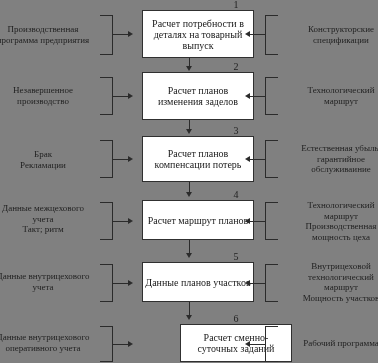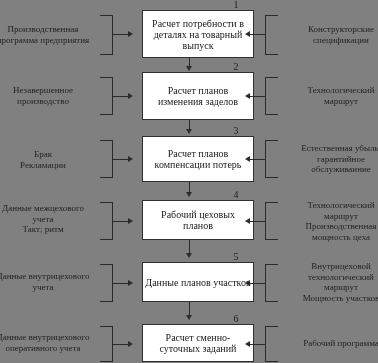--- a/index.html
+++ b/index.html
@@ -206,21 +206,21 @@
   <div class="row">
     <div class="side-label left" style="top:203px;">Данные межцехового
 учета
 Такт; ритм</div>
     <div class="bracket left" style="top:202px; height:38px;"></div>
     <div class="h-line" style="left:113px; top:221px; width:16px;"></div>
     <div class="arrow-head to-right" style="left:128px; top:218px;"></div>
 
     <div class="step-num" style="left:229px; top:190px;">4</div>
     <div class="proc-box" style="top:200px; height:40px;">
-      <span class="proc-label">Рабочий цеховых планов</span>
+      <span class="proc-label">Расчет маршрут планов</span>
     </div>
 
     <div class="bracket right" style="top:202px; height:38px;"></div>
     <div class="h-line" style="left:250px; top:221px; width:16px;"></div>
     <div class="arrow-head to-left" style="left:245px; top:218px;"></div>
     <div class="side-label right" style="top:200px;">Технологический
 маршрут
 Производственная
 мощность цеха</div>
   </div>
@@ -253,21 +253,21 @@
   <div class="v-arrow" style="top:315px;"></div>
 
   <div class="row">
     <div class="side-label left" style="top:332px;">Данные внутрицехового
 оперативного учета</div>
     <div class="bracket left" style="top:326px; height:36px;"></div>
     <div class="h-line" style="left:113px; top:344px; width:16px;"></div>
     <div class="arrow-head to-right" style="left:128px; top:341px;"></div>
 
     <div class="step-num" style="left:229px; top:314px;">6</div>
-    <div class="proc-box" style="top:324px; height:38px;">
+    <div class="proc-box" style="top:324px; height:38px;margin-left:38px;">
       <span class="proc-label">Расчет сменно-
 суточных заданий</span>
     </div>
 
     <div class="bracket right" style="top:326px; height:36px;"></div>
     <div class="h-line" style="left:250px; top:344px; width:16px;"></div>
     <div class="arrow-head to-left" style="left:245px; top:341px;"></div>
     <div class="side-label right" style="top:338px;">Рабочий программа</div>
   </div>
 

